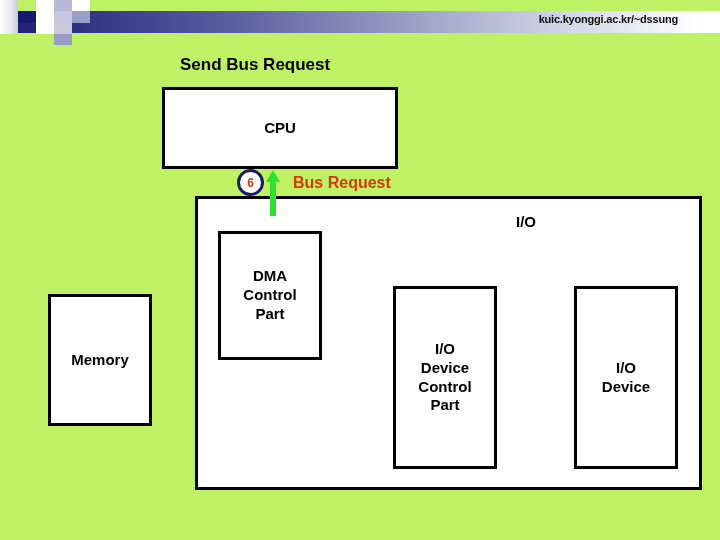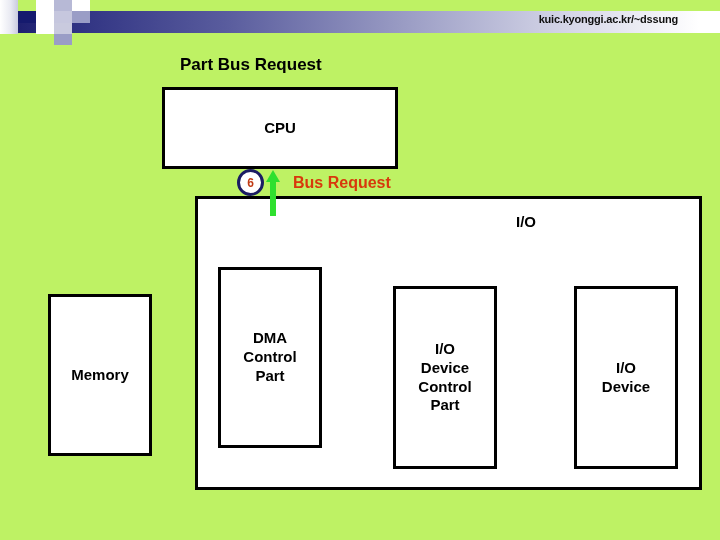--- a/index.html
+++ b/index.html
@@ -85,22 +85,22 @@
   .box-label {
     font-size: 15px;
     font-weight: bold;
     color: #000000;
     line-height: 1.25;
     white-space: pre-line;
   }
 
   #cpu-box      { left: 162px; top: 87px;  width: 236px; height: 82px; }
   #io-outer-box { left: 195px; top: 196px; width: 507px; height: 294px; align-items: flex-start; justify-content: flex-start; }
-  #memory-box   { left: 48px;  top: 294px; width: 104px; height: 162px; }
-  #dma-box      { left: 218px; top: 231px; width: 104px; height: 181px; margin-top: 36px; }
+  #memory-box   { left: 48px;  top: 294px; width: 104px; height: 132px; }
+  #dma-box      { left: 218px; top: 231px; width: 104px; height: 129px; }
   #iodc-box     { left: 393px; top: 286px; width: 104px; height: 183px; }
   #iodev-box    { left: 574px; top: 286px; width: 104px; height: 183px; }
 
   #io-outer-label {
     position: absolute;
     left: 318px;
     top: 14px;
     font-size: 15px;
     font-weight: bold;
     color: #000000;
@@ -176,21 +176,21 @@
     <div class="sq sq-f"></div>
     <div class="sq sq-g"></div>
     <div class="sq sq-k"></div>
     <div class="sq sq-h"></div>
     <div class="sq sq-i"></div>
     <div class="sq sq-j"></div>
     <div class="sq sq-b"></div>
     <div id="header-url">kuic.kyonggi.ac.kr/~dssung</div>
   </div>
 
-  <div id="slide-title">Part Bus Request</div>
+  <div id="slide-title">Send Bus Request</div>
 
   <div id="cpu-box" class="box">
     <span class="box-label">CPU</span>
   </div>
 
   <div id="io-outer-box" class="box">
     <span id="io-outer-label">I/O</span>
   </div>
 
   <div id="memory-box" class="box">

